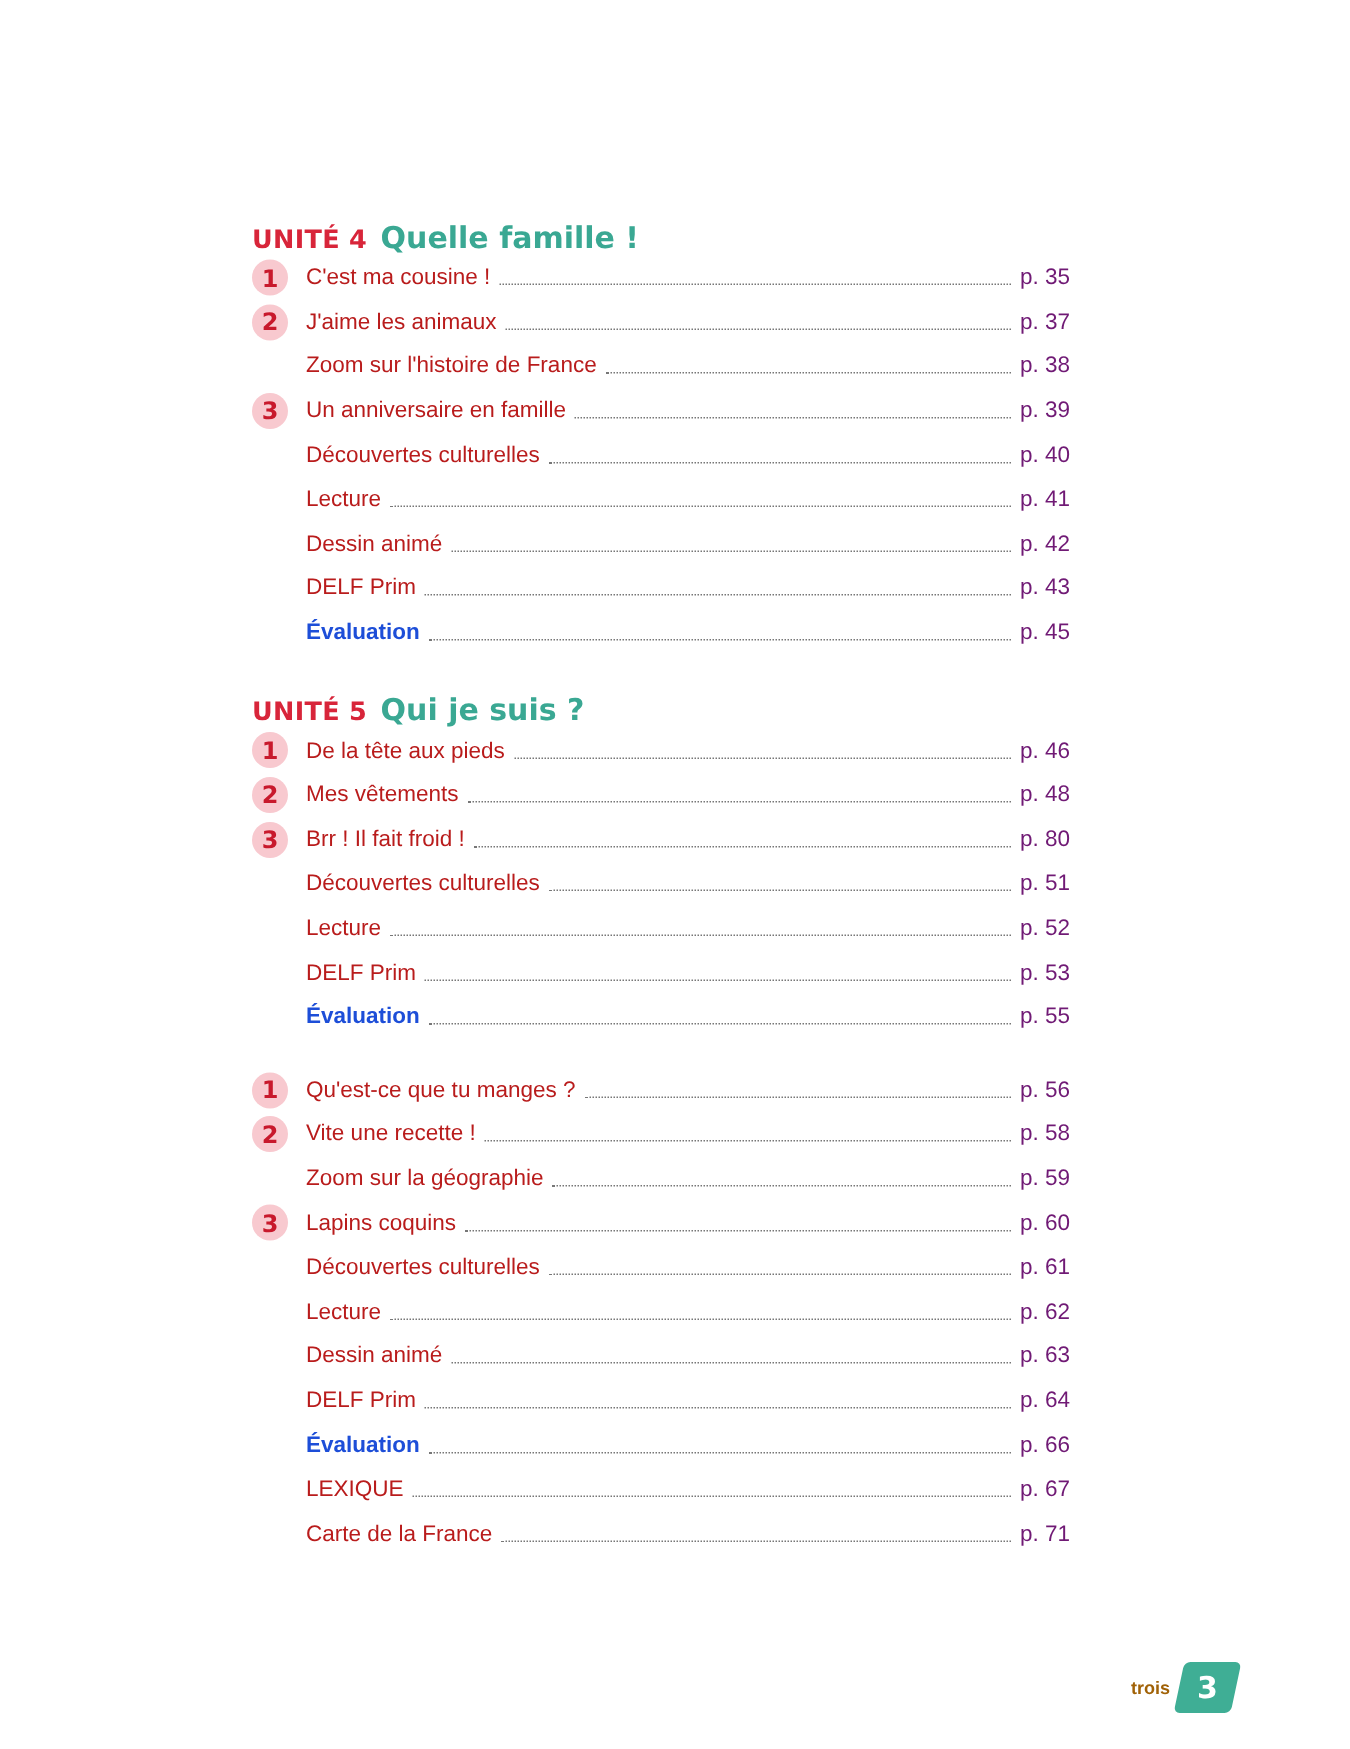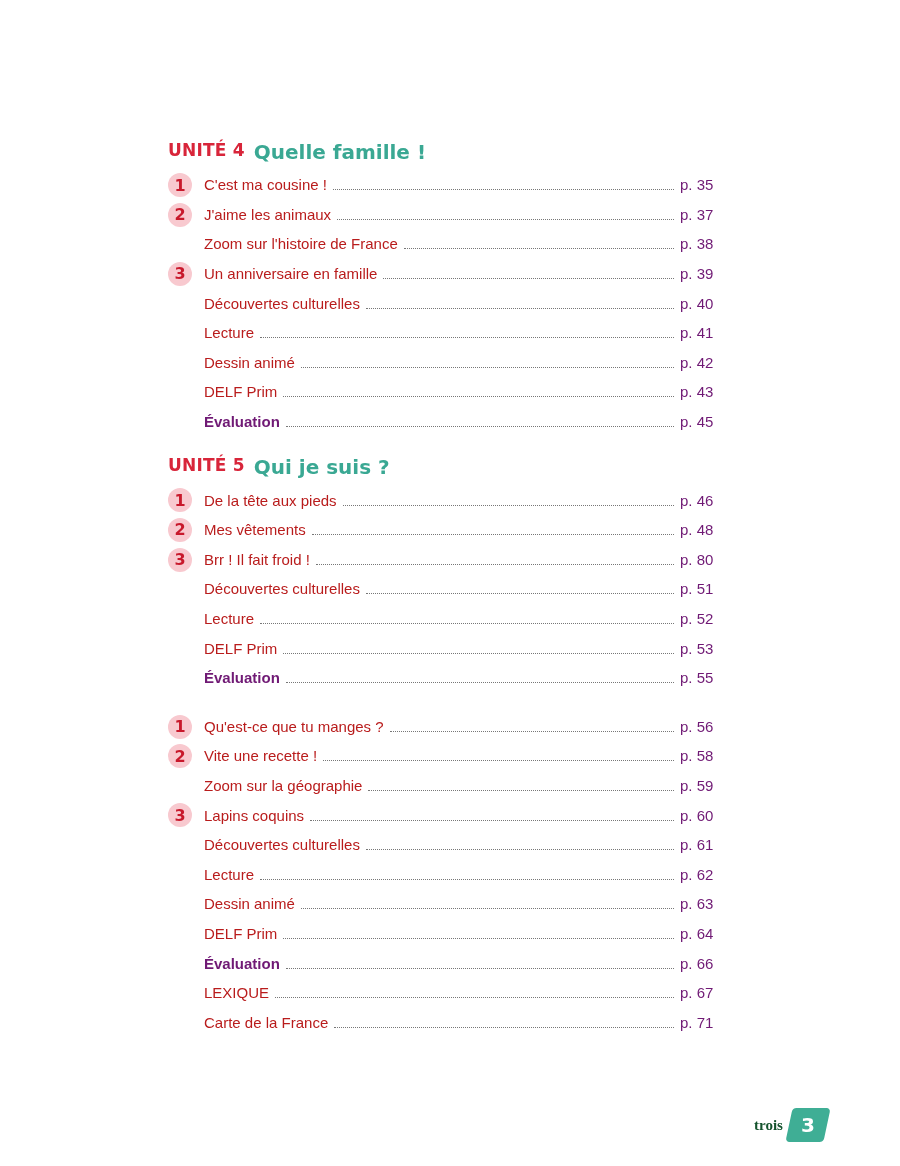--- a/index.html
+++ b/index.html
@@ -1,35 +1,35 @@
 <!DOCTYPE html>
 <html><head>
   <meta charset="utf-8">
   <style>
     html, body { margin: 0; padding: 0; background: #ffffff; }
     body { width: 900px; height: 1166px; position: relative; overflow: hidden;
            font-family: "Liberation Sans", sans-serif; color: #2e2e2e; }
     .toc { position: absolute; left: 168px; top: 140px; width: 552px; }
     .unit { margin-bottom: 19px; }
-    .unit-head { height: 30px; display: flex; align-items: flex-start; }
+    .unit-head { height: 30px; display: flex; align-items: flex-end; }
     .unit-label { color: #d8253a; font-weight: 900; font-size: 17px; letter-spacing: 0.2px;
                   font-family: "DejaVu Sans", sans-serif; }
     .unit-title { color: #3aa893; font-weight: bold; font-size: 20px; margin-left: 9px;
                   font-family: "DejaVu Sans", sans-serif; }
     .row { height: 29.6px; display: flex; align-items: center; position: relative; }
     .num { position: absolute; left: 0; top: 3px; width: 24px; height: 24px; border-radius: 50%;
            background: #f8c9cf; color: #c8192c; font-weight: 900; font-size: 16px;
            display: flex; align-items: center; justify-content: center;
            font-family: "DejaVu Sans", sans-serif; }
     .label { margin-left: 36px; font-size: 15px; white-space: nowrap; color: #b91c1c; }
-    .label.bold { font-weight: bold; color: #701a75; }
+    .label.bold { font-weight: bold; color: #1d4ed8; }
     .dots { flex: 1; margin: 0 6px 0 6px; border-bottom: 1px dotted #777; height: 0; position: relative; top: 5px; }
     .page { width: 40px; font-size: 15px; color: #701a75; white-space: nowrap; }
     .footer { position: absolute; left: 754px; top: 1108px; display: flex; align-items: center; }
-    .footer-word { font-size: 15px; color: #14532d; font-family: Liberation Serif, serif; font-weight: bold; }
+    .footer-word { font-size: 12px; color: #a16207; font-family: Liberation Sans, sans-serif; font-weight: bold; }
     .footer-badge { margin-left: 6px; width: 38px; height: 34px; background: #3fae95;
                     transform: skewX(-12deg); border-radius: 4px;
                     display: flex; align-items: center; justify-content: center; }
     .footer-badge span { transform: skewX(12deg); color: #fff; font-weight: 900; font-size: 20px;
                          font-family: "DejaVu Sans", sans-serif; }
   </style>
 </head>
 <body>
 
 <div class="toc" id="toc">

